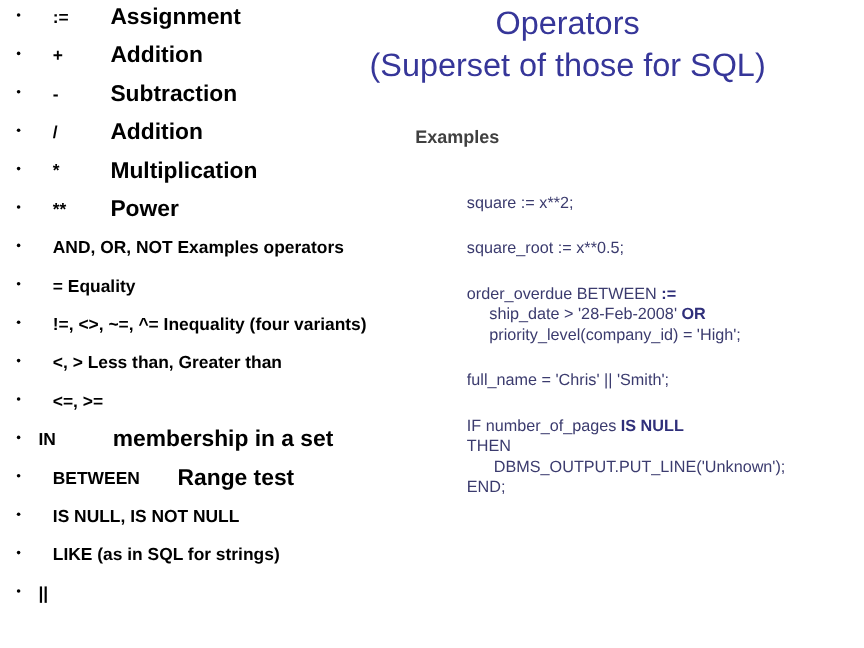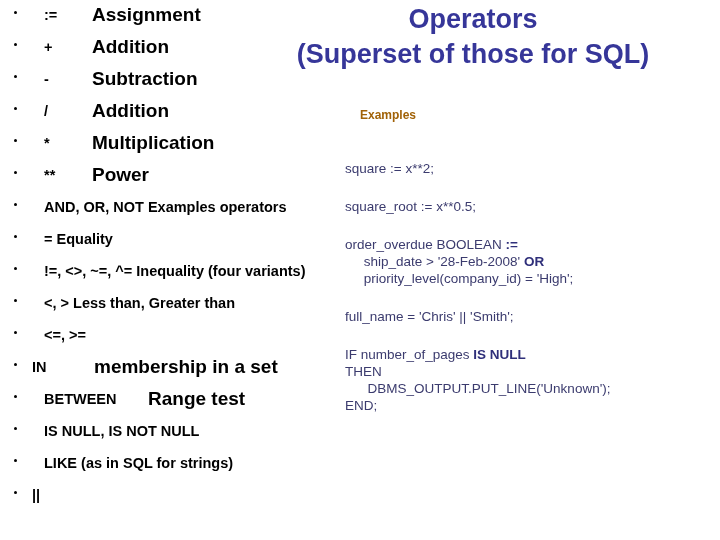--- a/index.html
+++ b/index.html
@@ -19,52 +19,52 @@
   
   #title-block {
     position: absolute;
     left: 240px;
     top: 2px;
     width: 466px;
     text-align: center;
     color: #363699;
     font-size: 27px;
     line-height: 35px;
-    font-weight: bold;
+    font-weight: normal;
     letter-spacing: 0px;
   }
   #title-line1 { display: block; }
   #title-line2 { display: block; white-space: nowrap; }
 
   
   #examples-heading {
     position: absolute;
-    left: 360px;
+    left: 346px;
     top: 106px;
-    color: #a16207;
-    font-size: 12px;
+    color: #404040;
+    font-size: 15px;
     font-weight: bold;
     line-height: 18px;
   }
 
   
   #examples-list {
     position: absolute;
     left: 345px;
     top: 160px;
     width: 372px;
     color: #3b3b6e;
     font-size: 13.5px;
     line-height: 17px;
   }
   .example-block {
     margin-bottom: 21px;
     white-space: pre-wrap;
   }
-  .example-block .ln { display: block; white-space: pre; }
+  .example-block .ln { display: block; white-space: pre; margin-left: 44px; }
   .example-block b { font-weight: bold; color: #2f2f7a; }
 
   
   #operator-list {
     position: absolute;
     left: 0px;
     top: 0px;
     width: 330px;
   }
   .op-row {
@@ -192,16 +192,16 @@
     </div>
     <div class="op-row gap-wide">
       <span class="op-bullet"></span>
       <span class="op-sym">||</span>
     </div>
   </div>
 
 <div id="examples-list">
     <div class="example-block"><span class="ln"><span>square := x**2;</span></span></div>
     <div class="example-block"><span class="ln"><span>square_root := x**0.5;</span></span></div>
-    <div class="example-block"><span class="ln"><span>order_overdue BOOLEAN </span><b>:=</b></span><span class="ln"><span>     ship_date &gt; '28-Feb-2008' </span><b>OR</b></span><span class="ln"><span>     priority_level(company_id) = 'High';</span></span></div>
+    <div class="example-block"><span class="ln"><span>order_overdue BETWEEN </span><b>:=</b></span><span class="ln"><span>     ship_date &gt; '28-Feb-2008' </span><b>OR</b></span><span class="ln"><span>     priority_level(company_id) = 'High';</span></span></div>
     <div class="example-block"><span class="ln"><span>full_name = 'Chris' || 'Smith';</span></span></div>
     <div class="example-block"><span class="ln"><span>IF number_of_pages </span><b>IS NULL</b></span><span class="ln"><span>THEN</span></span><span class="ln"><span>      DBMS_OUTPUT.PUT_LINE('Unknown');</span></span><span class="ln"><span>END;</span></span></div>
   </div>
 
 </body></html>

